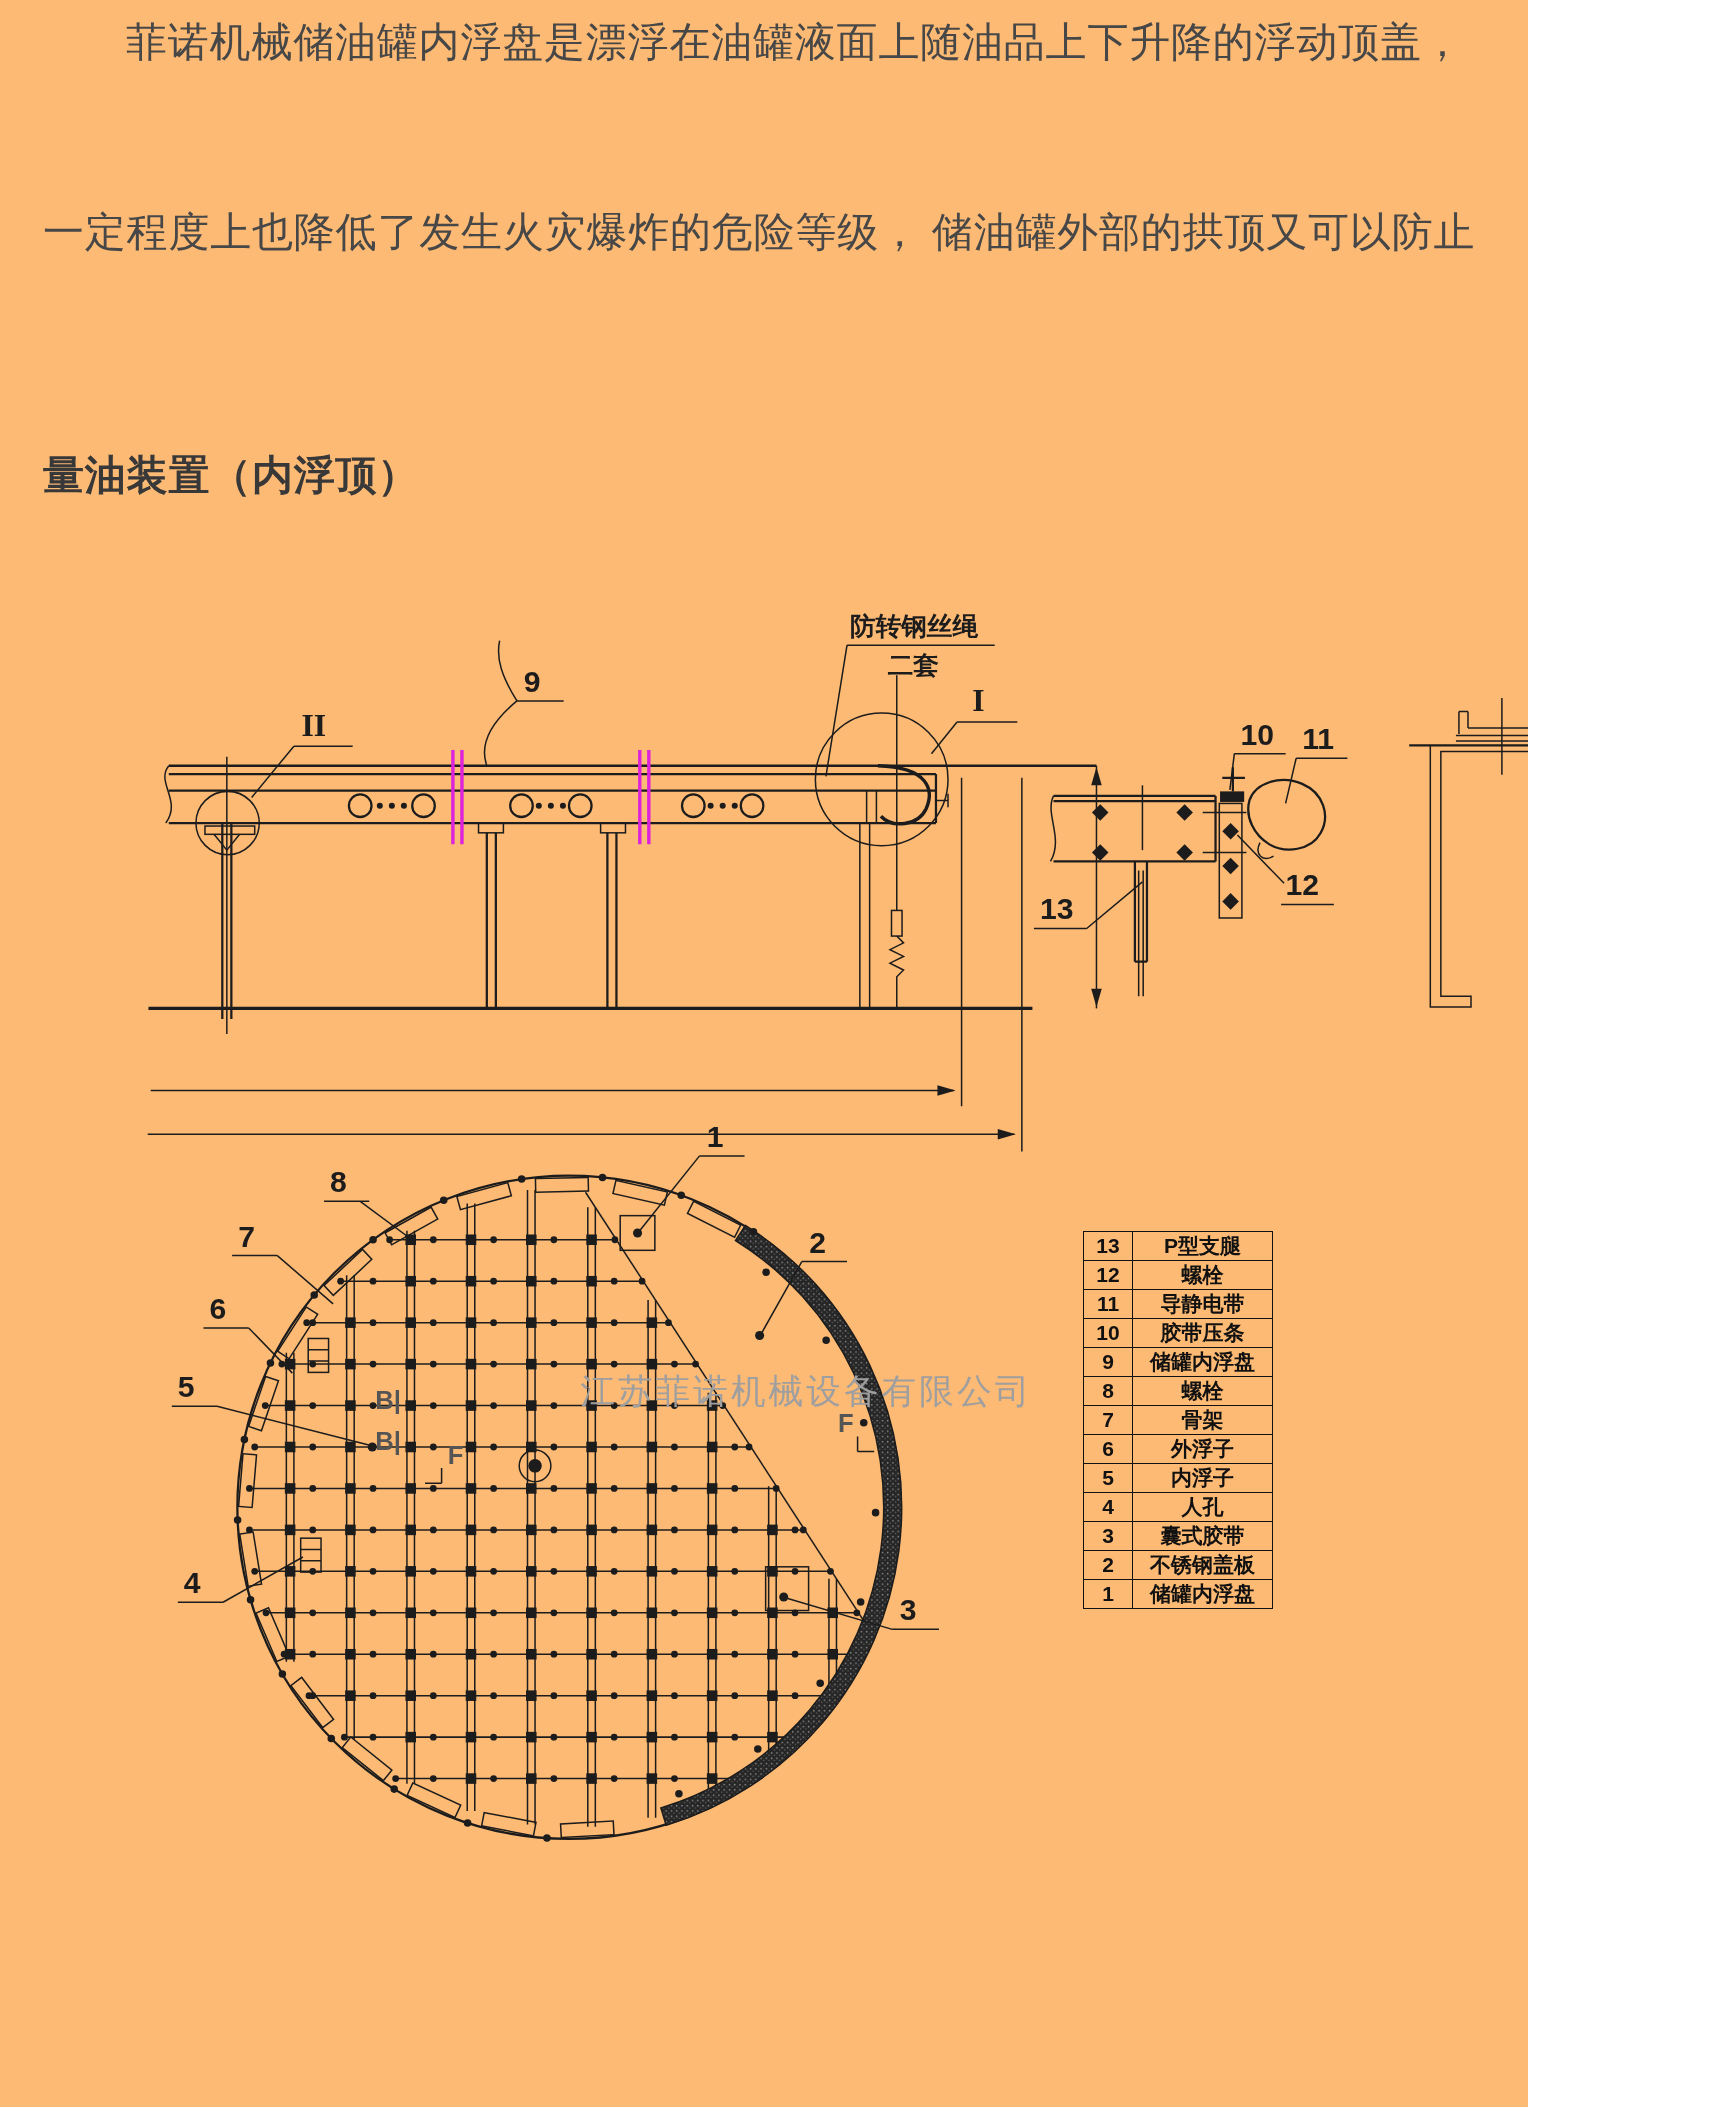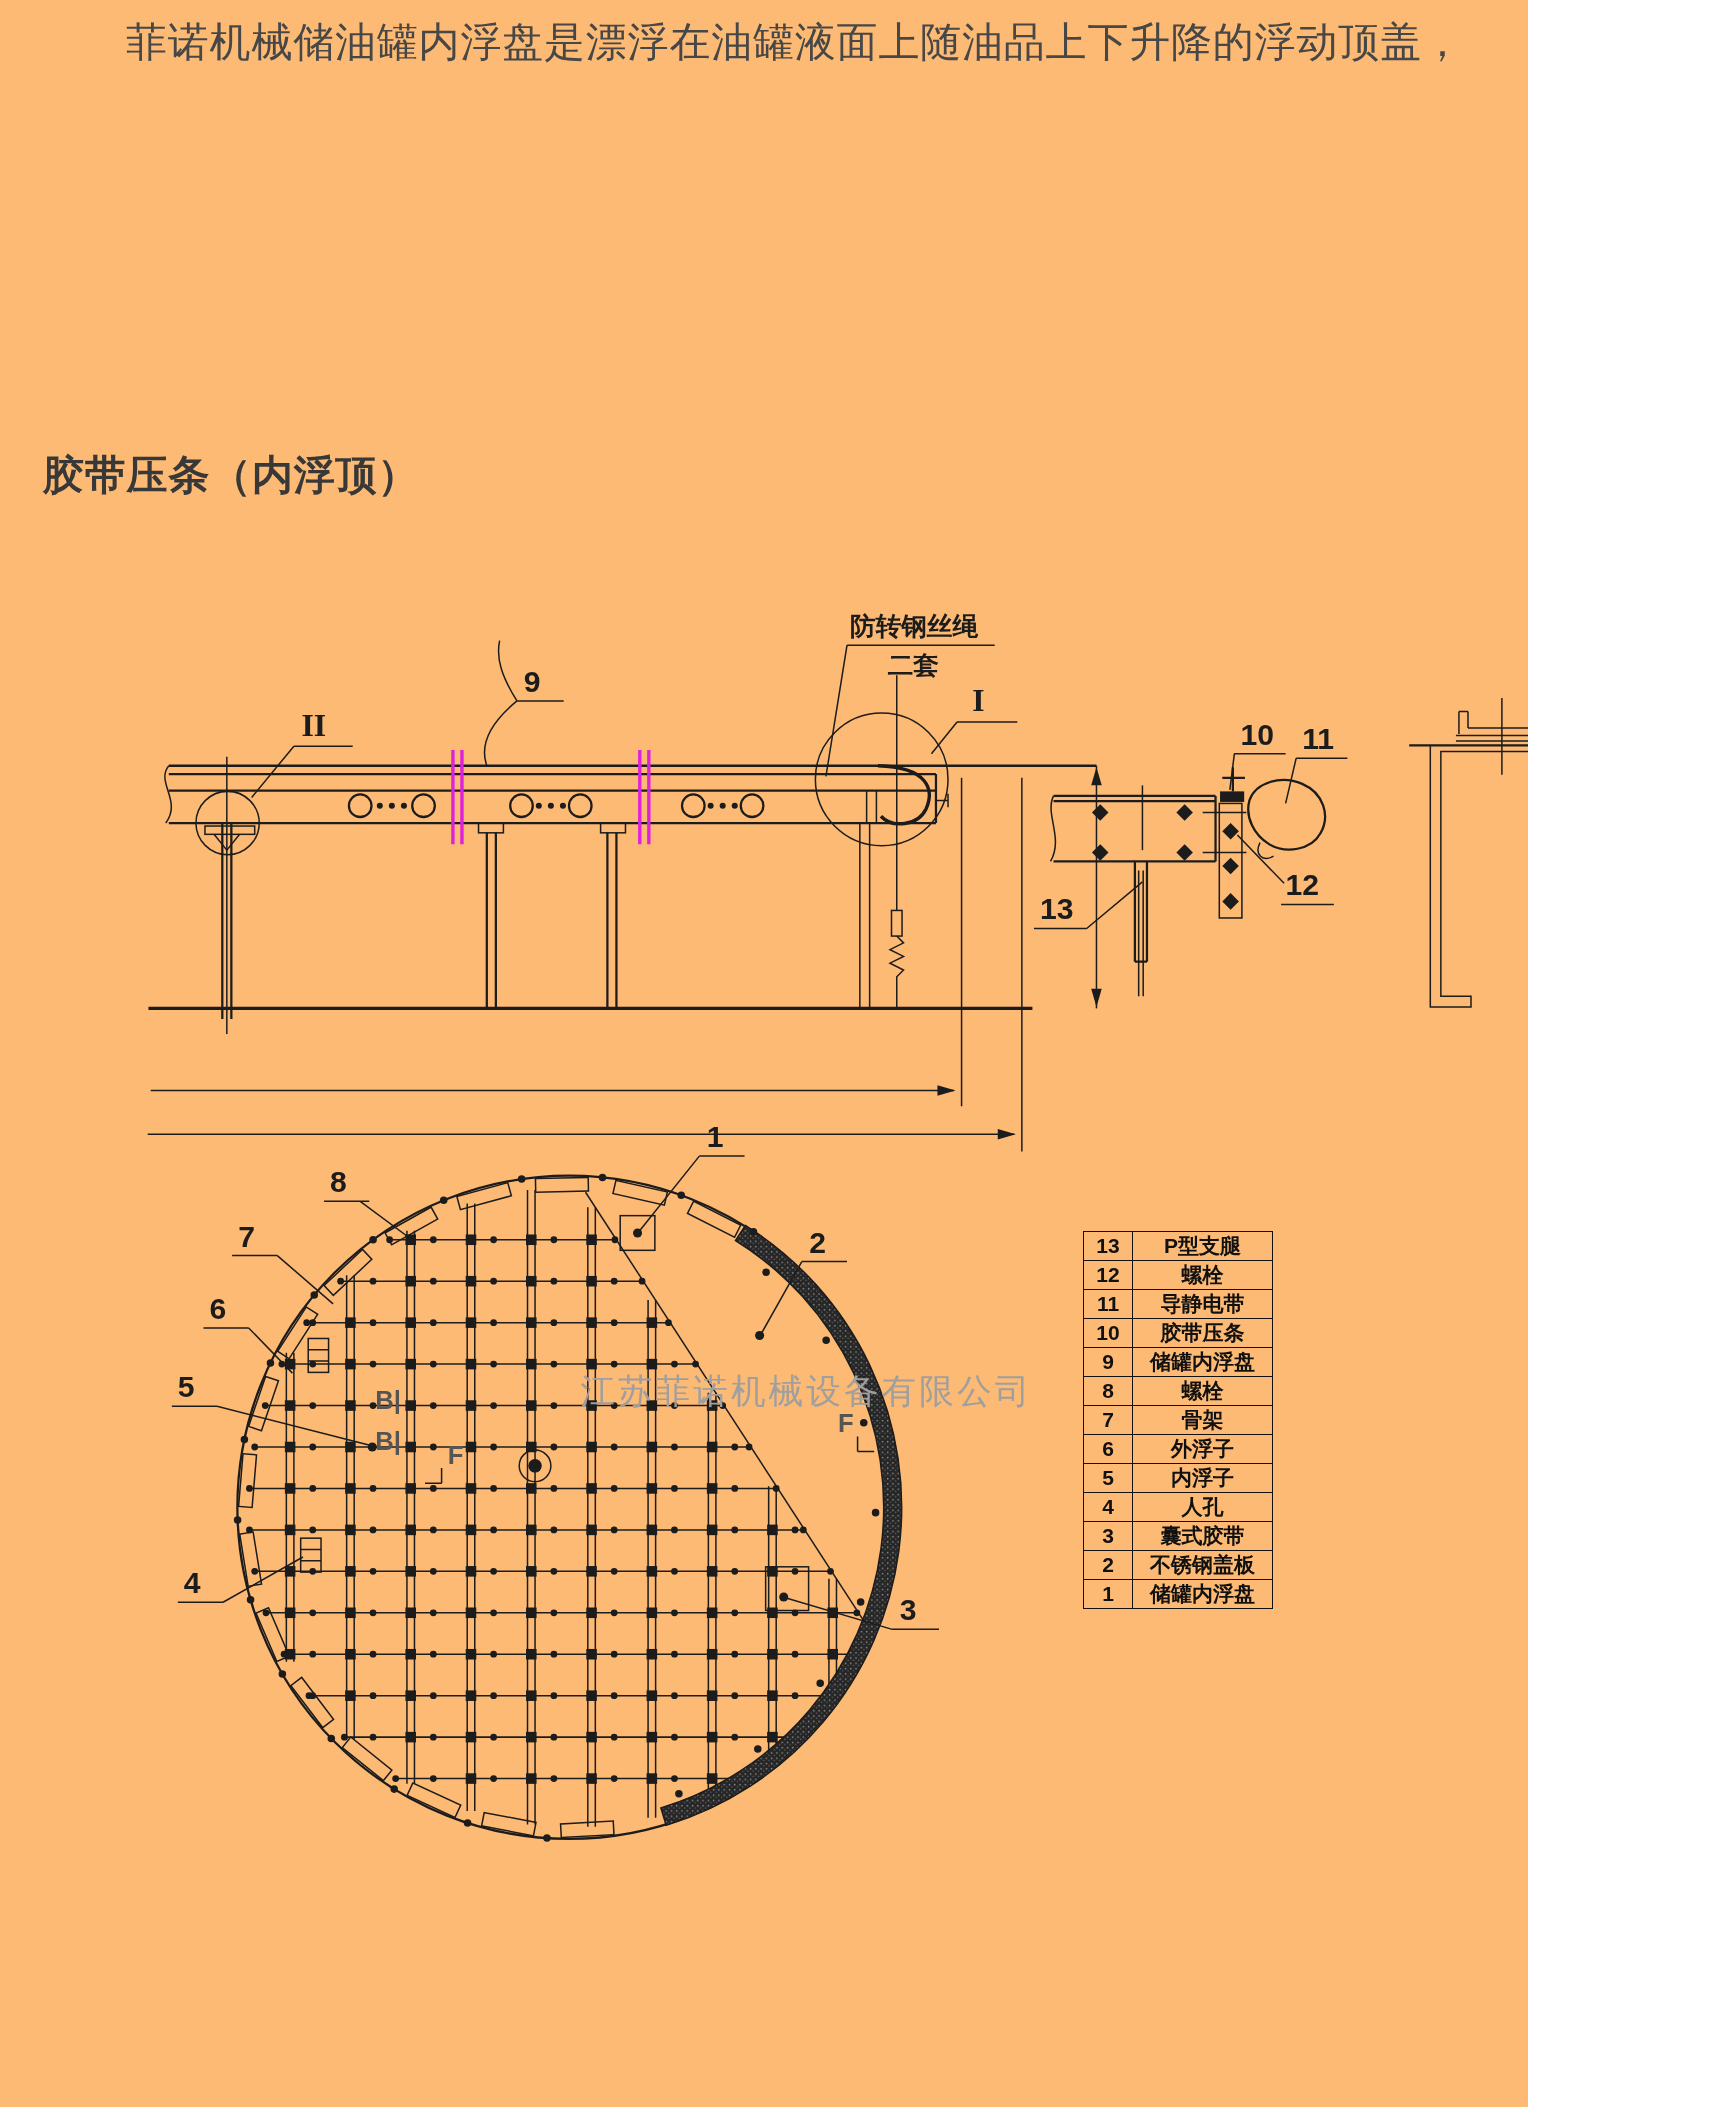--- a/index.html
+++ b/index.html
@@ -30,22 +30,23 @@
                  font-size:21px;font-weight:700;color:#111;white-space:nowrap;}
   td.no-col{width:39px;}
   td.nm-col{width:130px;}
 </style>
 </head>
 <body>
 
 <div class="page">
 
   <div class="para-line indent" style="top:15px">菲诺机械储油罐内浮盘是漂浮在油罐液面上随油品上下升降的浮动顶盖，</div>
-
-  <h2 class="heading">胶带压条（内浮顶）</h2>
+  <div class="para-line" style="top:205px">一定程度上也降低了发生火灾爆炸的危险等级， 储油罐外部的拱顶又可以防止</div>
+
+  <h2 class="heading">量油装置（内浮顶）</h2>
 
   <svg class="drawing" viewBox="0 0 2301 2797">
     <defs>
       <pattern id="hatch" width="7" height="7" patternUnits="userSpaceOnUse">
         <rect width="7" height="7" fill="#262626"></rect>
         <circle cx="2" cy="2" r="1.1" fill="#8a8a8a"></circle>
         <circle cx="5.5" cy="5" r="0.9" fill="#6f6f6f"></circle>
       </pattern>
       <pattern id="stip" width="12" height="12" patternUnits="userSpaceOnUse">
         <rect width="12" height="12" fill="#ffffff"></rect>

